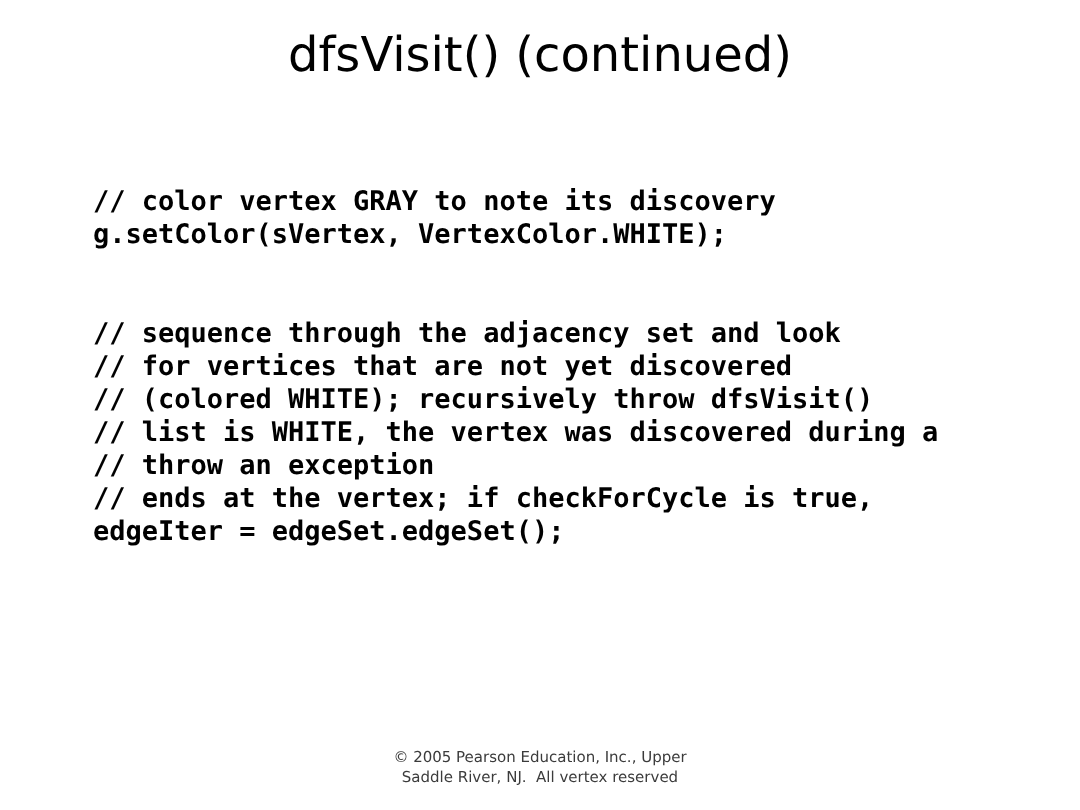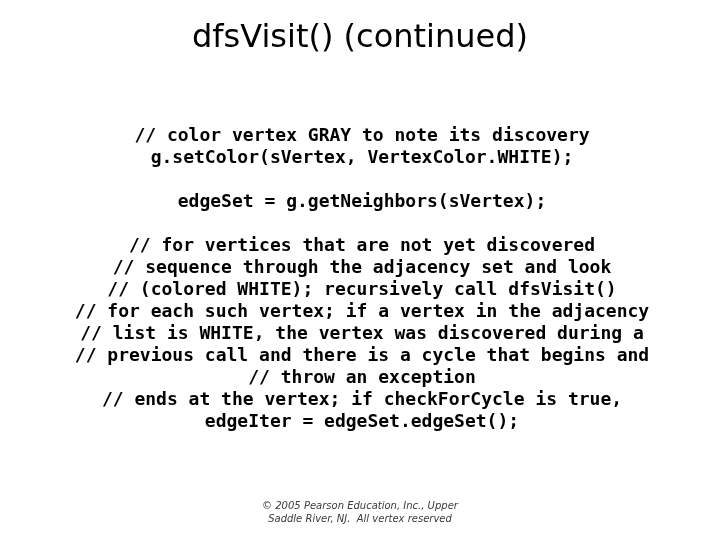--- a/index.html
+++ b/index.html
@@ -41,60 +41,55 @@
     width: 600px;
   }
   .code-line {
     font-family: "DejaVu Sans Mono", "Liberation Mono", monospace;
     font-weight: bold;
     font-size: 18px;
     line-height: 22px;
     color: #000000;
     white-space: pre;
     height: 22px;
-    text-align: center;
   }
   .code-line.blank {
     height: 22px;
   }
   .footer {
     position: absolute;
     top: 499px;
     left: 0;
     width: 720px;
     text-align: center;
     font-family: "DejaVu Sans", sans-serif;
     font-size: 10px;
     line-height: 13px;
     color: #3b3b3b;
   }
   .footer-line {
     white-space: pre;
-    font-style: italic;
   }
 </style>
 </head>
 <body>
 
 <div class="slide">
 
   <div class="slide-title">dfsVisit() (continued)</div>
 
   <div class="code-body">
     <div class="code-line">// color vertex GRAY to note its discovery</div>
     <div class="code-line">g.setColor(sVertex, VertexColor.WHITE);</div>
     <div class="code-line blank"></div>
-    <div class="code-line">edgeSet = g.getNeighbors(sVertex);</div>
     <div class="code-line blank"></div>
+    <div class="code-line">// sequence through the adjacency set and look</div>
     <div class="code-line">// for vertices that are not yet discovered</div>
-    <div class="code-line">// sequence through the adjacency set and look</div>
-    <div class="code-line">// (colored WHITE); recursively call dfsVisit()</div>
-    <div class="code-line">// for each such vertex; if a vertex in the adjacency</div>
+    <div class="code-line">// (colored WHITE); recursively throw dfsVisit()</div>
     <div class="code-line">// list is WHITE, the vertex was discovered during a</div>
-    <div class="code-line">// previous call and there is a cycle that begins and</div>
     <div class="code-line">// throw an exception</div>
     <div class="code-line">// ends at the vertex; if checkForCycle is true,</div>
     <div class="code-line">edgeIter = edgeSet.edgeSet();</div>
   </div>
 
   <div class="footer">
     <div class="footer-line">© 2005 Pearson Education, Inc., Upper</div>
     <div class="footer-line">Saddle River, NJ.  All vertex reserved</div>
   </div>
 

